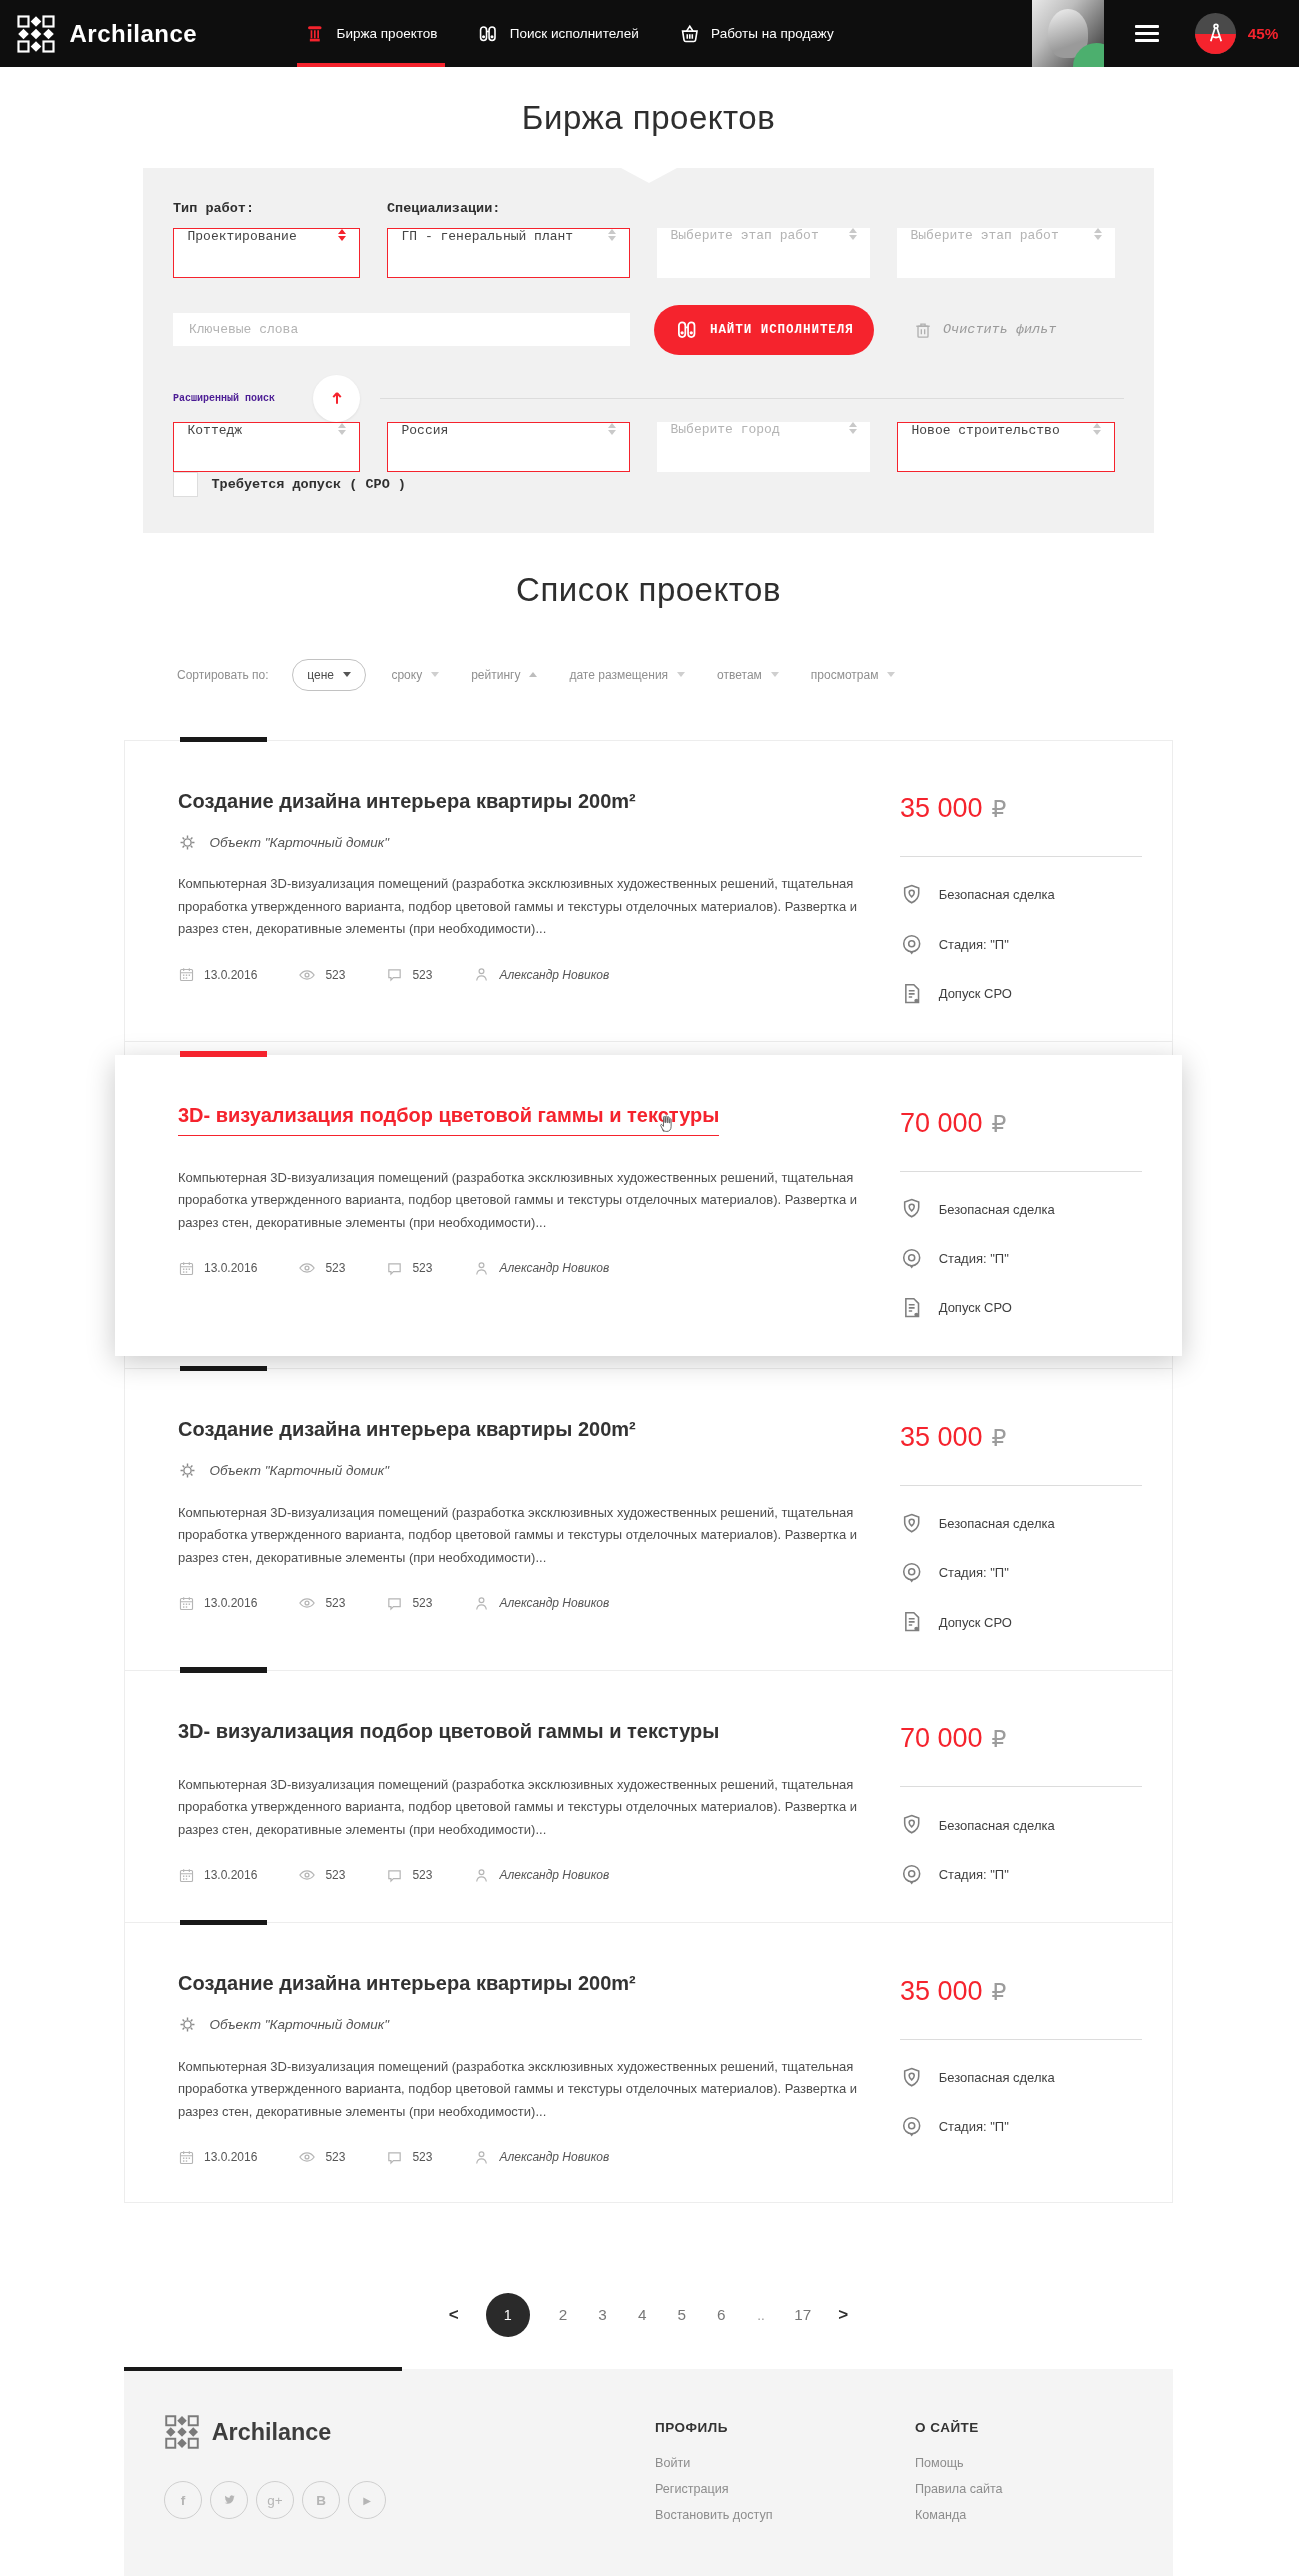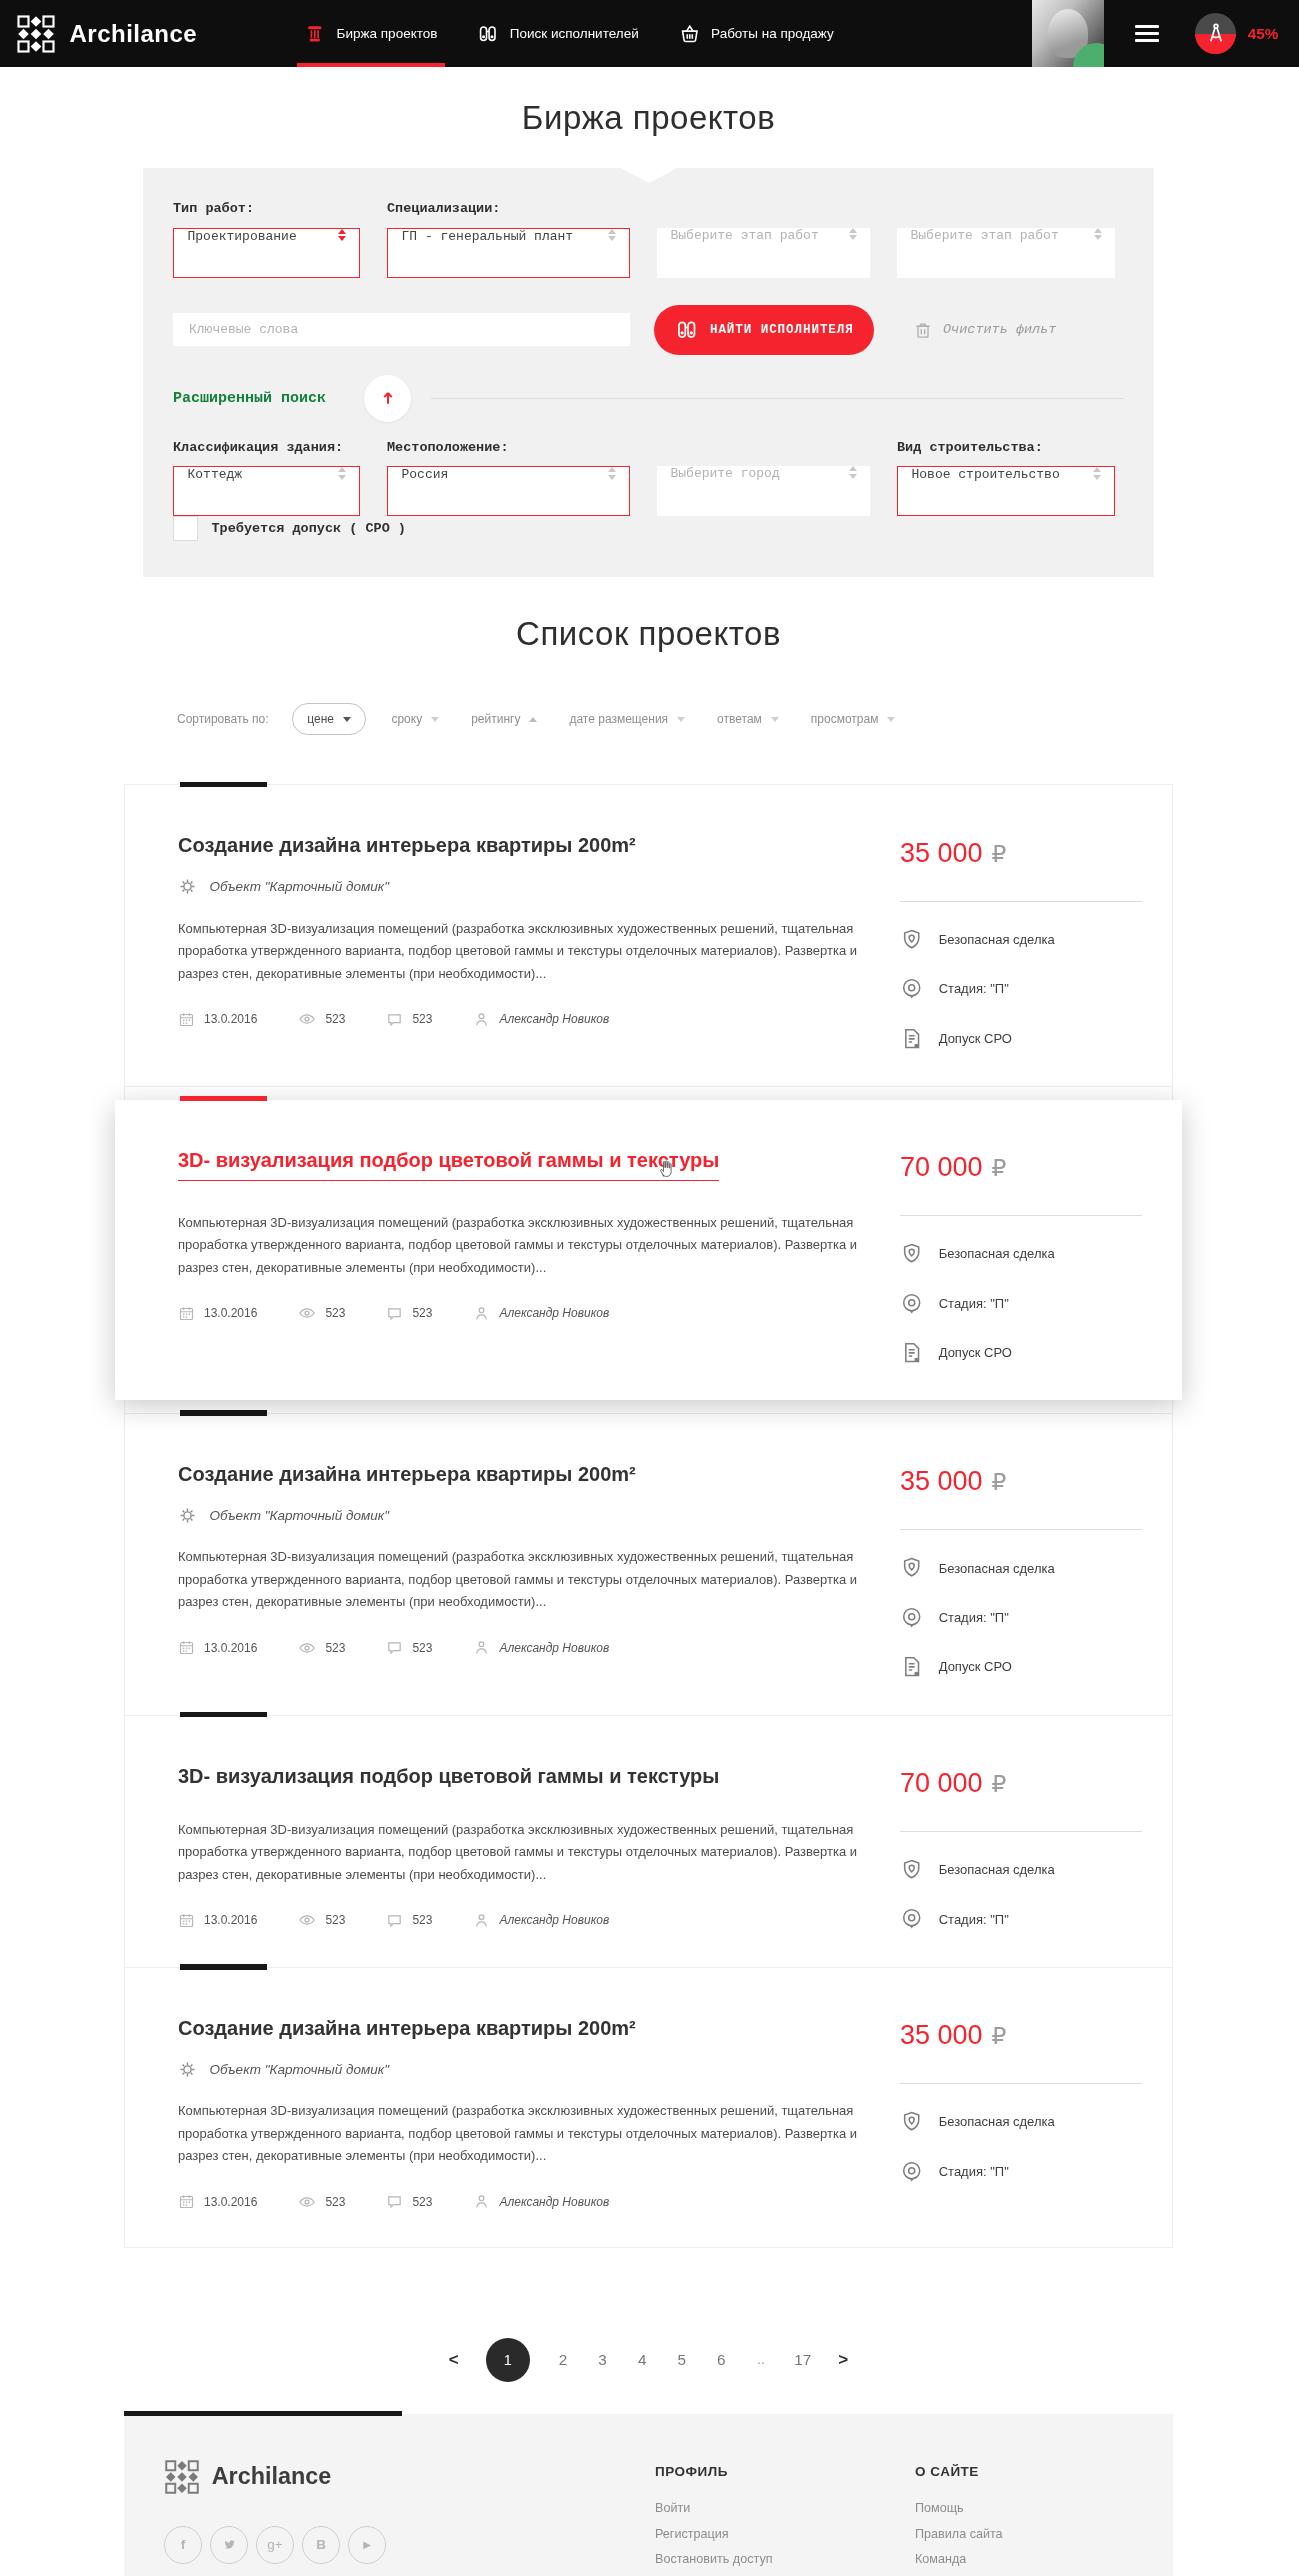--- a/index.html
+++ b/index.html
@@ -62,21 +62,21 @@
   .frow2 { margin-top:27px; align-items:center; }
   .kw-input { grid-column:1/3; height:33px; border:none; background:#fff; padding:0 16px;
     font-size:13px; color:#444; font-family:inherit; outline:none; }
   .kw-input::placeholder { color:#b3b3b3; }
   .find-btn { grid-column:3; width:220px; height:50px; border:none; border-radius:25px; background:#f5232d;
     color:#fff; font-family:inherit; font-size:12.6px; font-weight:bold; letter-spacing:0.9px;
     display:flex; align-items:center; justify-content:center; gap:11.7px; cursor:pointer; margin-left:-2.7px; }
   .clear { grid-column:4; display:flex; align-items:center; gap:10px; color:#9a9a9a; cursor:pointer; padding-left:16px;}
   .clear .txt { font-style:italic; font-size:13.5px; }
   .adv { display:flex; align-items:center; margin-top:20px; height:47px; }
-  .adv-label { font-size:15px; font-weight:bold; color:#15803d; }
+  .adv-label { font-size:10px; font-weight:bold; color:#4c1d95; }
   .adv-circle { width:47px; height:47px; border-radius:50%; background:#fff; margin-left:38px;
     display:flex; align-items:center; justify-content:center; cursor:pointer;
     box-shadow:0 0.9px 2.7px rgba(0,0,0,.08); }
   .adv-line { flex:1; height:0.9px; background:#dcdcdc; margin-left:20px; }
   .frow3 { margin-top:18px; }
   .c4 { grid-column:4; }
   .cb-row { display:flex; align-items:center; gap:13.5px; }
   .cb { width:25px; height:25px; background:#fff; border:0.9px solid #ddd; cursor:pointer; }
   .cb-label { font-size:13.5px; font-weight:bold; color:#2f2f2f; }
 
@@ -382,26 +382,20 @@
     <div class="adv">
       <span class="adv-label">Расширенный поиск</span>
       <div class="adv-circle">
         <svg width="20" height="20" style="color:#f5232d" viewBox="0 0 22 22">
             <use href="#i-arrow-up"></use>
           </svg>
       </div>
       <div class="adv-line"></div>
     </div>
 
-    <div class="fgrid frow3">
-      <div class="flabel">Классификация здания:</div>
-      <div class="flabel">Местоположение:</div>
-      <div></div>
-      <div class="flabel c4">Вид строительства:</div>
-    </div>
     <div class="fgrid">
       <div class="sel red">
         <span>Коттедж</span>
         <span class="udarr">
             <i class="up"></i>
             <i class="dn"></i>
           </span>
       </div>
       <div class="sel red">
         <span>Россия</span>

